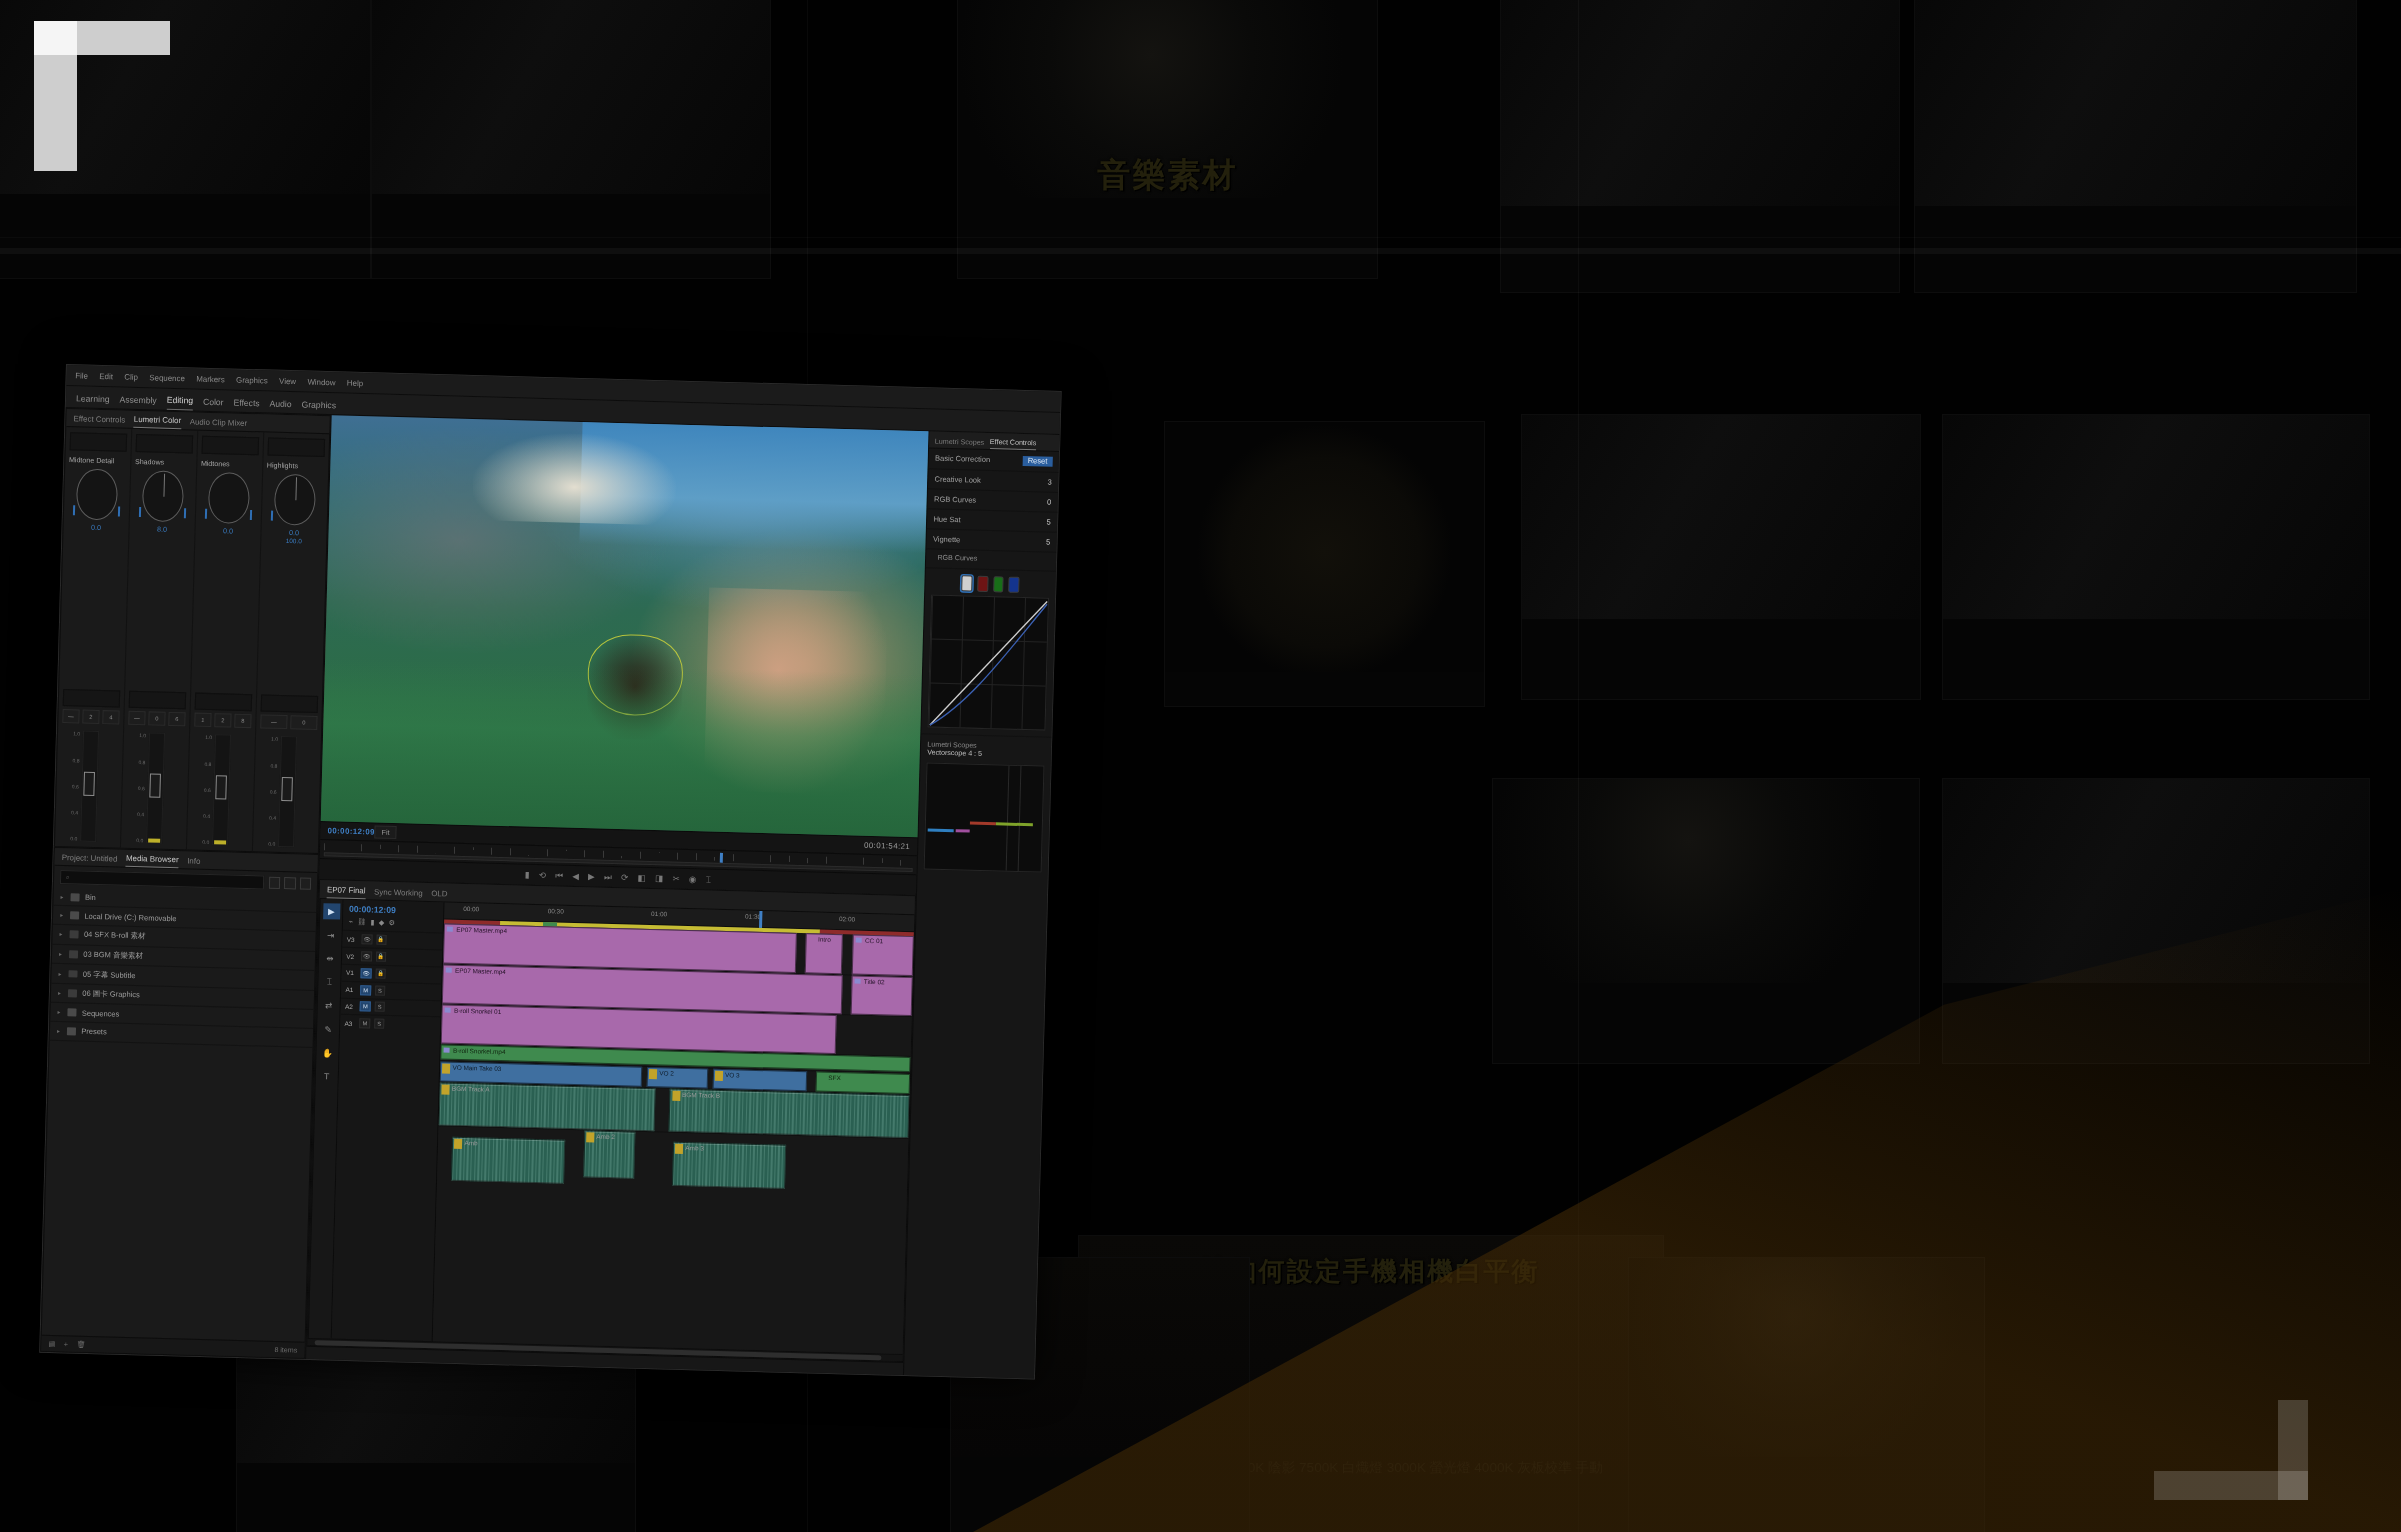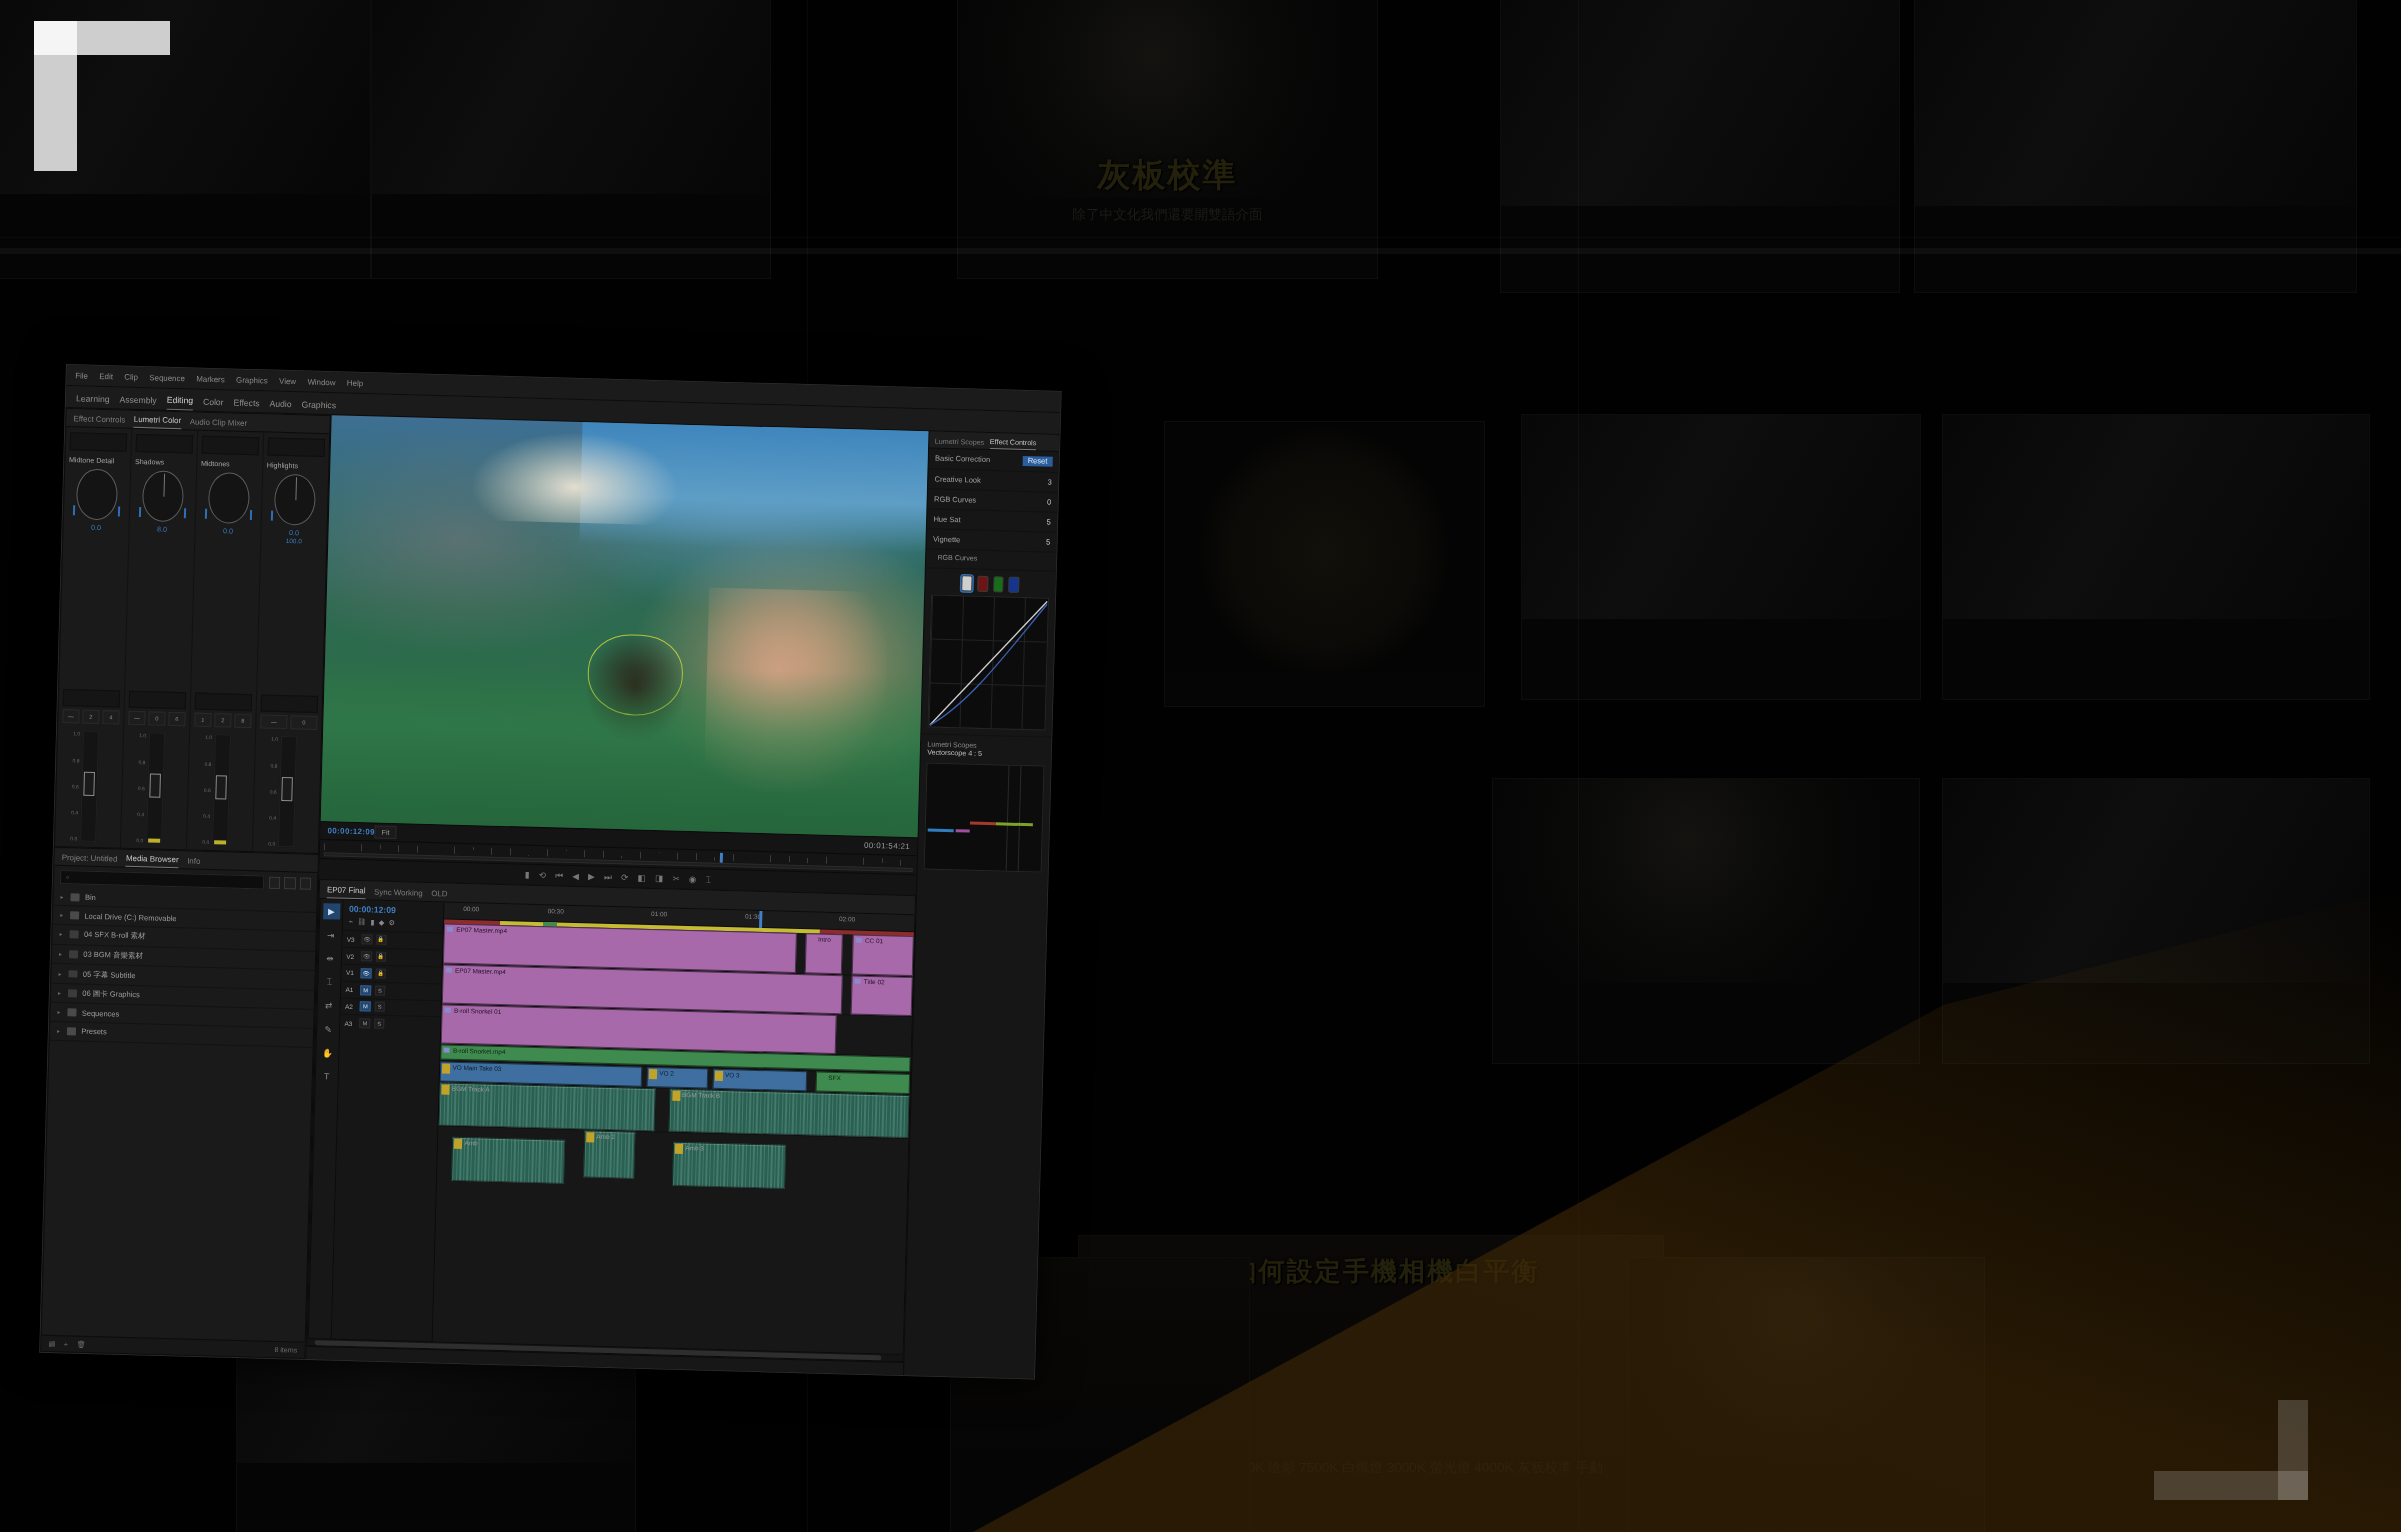--- a/index.html
+++ b/index.html
@@ -272,22 +272,21 @@
       <div class="thumb"></div>
       <div class="cap"></div>
     </div>
 
     <div class="bgtile room" style="left:371px; top:-21.4px; width:400px; height:300px;">
       <div class="thumb"></div>
     </div>
 
     <div class="bgtile person" style="left:957px; top:-7.1px; width:421px; height:286px;">
       <div class="thumb"></div>
-      <div class="overlay-title">灰板校準</div>
-      <div class="cap" style="text-align:center;">除了中文化我們還要開雙語介面</div>
+      <div class="overlay-title">音樂素材</div>
     </div>
 
     <div class="bgtile room" style="left:1500px; top:-14.3px; width:400px; height:307px;">
       <div class="thumb"></div>
     </div>
     <div class="bgtile room" style="left:1914px; top:-14.3px; width:443px; height:307px;">
       <div class="thumb"></div>
     </div>
 
     <div class="bgtile food" style="left:1164px; top:421px; width:321px; height:286px;">

